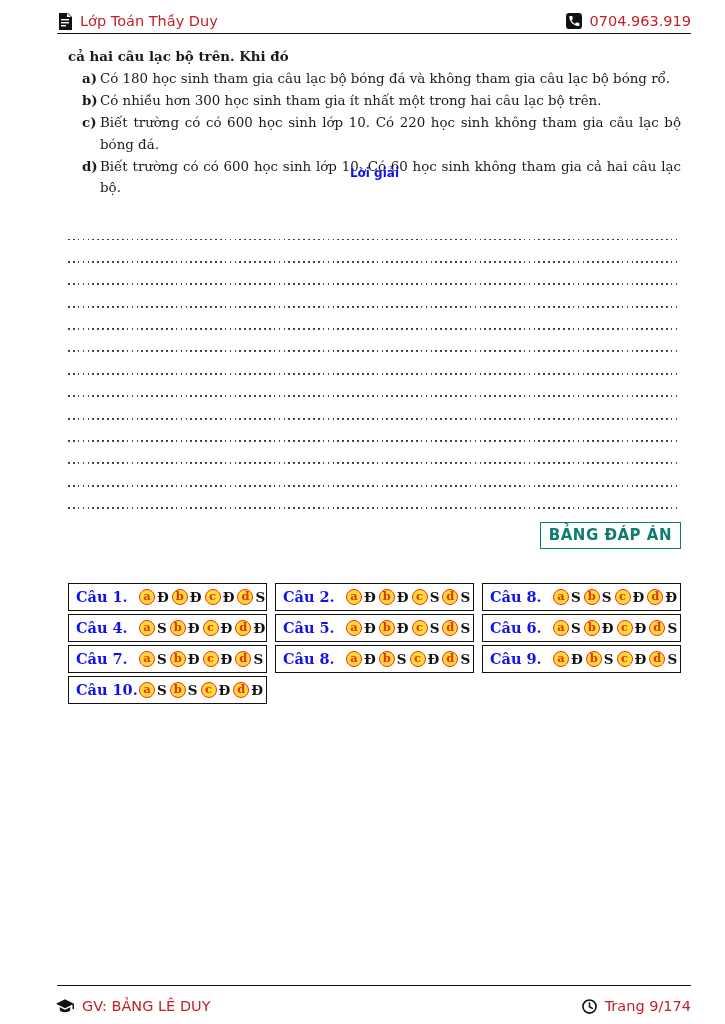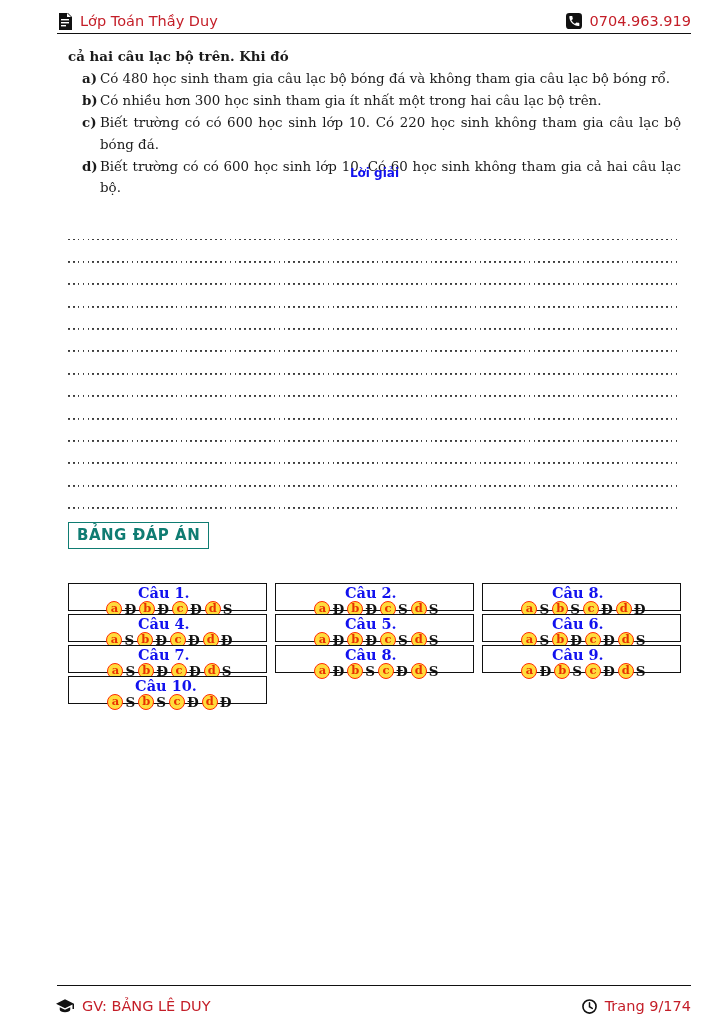--- a/index.html
+++ b/index.html
@@ -46,40 +46,39 @@
     font-family:"DejaVu Sans","Liberation Sans",sans-serif;
     font-weight:bold;font-size:12px;color:var(--blue);
   }
   
   .dots{position:absolute;top:218px;left:68px;right:44px;}
   .dotline{
     height:22.4px;
     background:repeating-linear-gradient(to right,var(--dot) 0 1.7px,transparent 1.7px 4.9px) bottom left / 100% 1.9px no-repeat;
   }
   
-  .bda-wrap{position:absolute;top:522px;left:68px;right:44px;text-align:left;}
+  .bda-wrap{position:absolute;top:522px;left:68px;right:44px;text-align:right;}
   .bda{
     display:inline-block;
     border:1.6px solid var(--teal);
     padding:3px 8px 4px 8px;
     font-family:"DejaVu Sans","Liberation Sans",sans-serif;
     font-weight:bold;font-size:15px;letter-spacing:.5px;
     color:var(--teal);background:#fff;
   }
   .grid{
     position:absolute;top:583px;left:68px;
     display:grid;grid-template-columns:repeat(3,199px);
     column-gap:8px;row-gap:3.5px;
   }
   .cell{
     height:27.5px;
     border:1.4px solid #111;background:#fff;
     display:flex;align-items:center;
     padding:0 3px 0 7px;
-    flex-direction:column;
   }
   .qlabel{
     color:var(--blue);font-weight:bold;font-size:14.5px;
     min-width:56px;white-space:nowrap;margin-right:7px;
   }
   .optwrap{display:flex;align-items:center;gap:3px;flex:1;}
   .opt{display:flex;align-items:center;gap:2px;}
   .okey{
     width:16px;height:16px;border-radius:50%;
     background:var(--circle-fill);
@@ -124,21 +123,21 @@
           </svg>
       </span>
       <span>0704.963.919</span>
     </div>
   </div>
   <div class="h-rule"></div>
 
   <div class="bodytext">
     <p class="intro">cả hai câu lạc bộ trên. Khi đó</p>
     <div id="items">
-        <div class="item"><span class="lbl">a)</span><span>Có 480 học sinh tham gia câu lạc bộ bóng đá và không tham gia câu lạc bộ bóng rổ.</span></div>
+        <div class="item"><span class="lbl">a)</span><span>Có 180 học sinh tham gia câu lạc bộ bóng đá và không tham gia câu lạc bộ bóng rổ.</span></div>
         <div class="item"><span class="lbl">b)</span><span>Có nhiều hơn 300 học sinh tham gia ít nhất một trong hai câu lạc bộ trên.</span></div>
         <div class="item"><span class="lbl">c)</span><span>Biết trường có có 600 học sinh lớp 10. Có 220 học sinh không tham gia câu lạc bộ bóng đá.</span></div>
         <div class="item"><span class="lbl">d)</span><span>Biết trường có có 600 học sinh lớp 10. Có 60 học sinh không tham gia cả hai câu lạc bộ.</span></div>
       </div>
   </div>
 
   <div class="solution-heading">Lời giải</div>
 
   <div class="dots" id="dots">
       <div class="dotline"></div>

